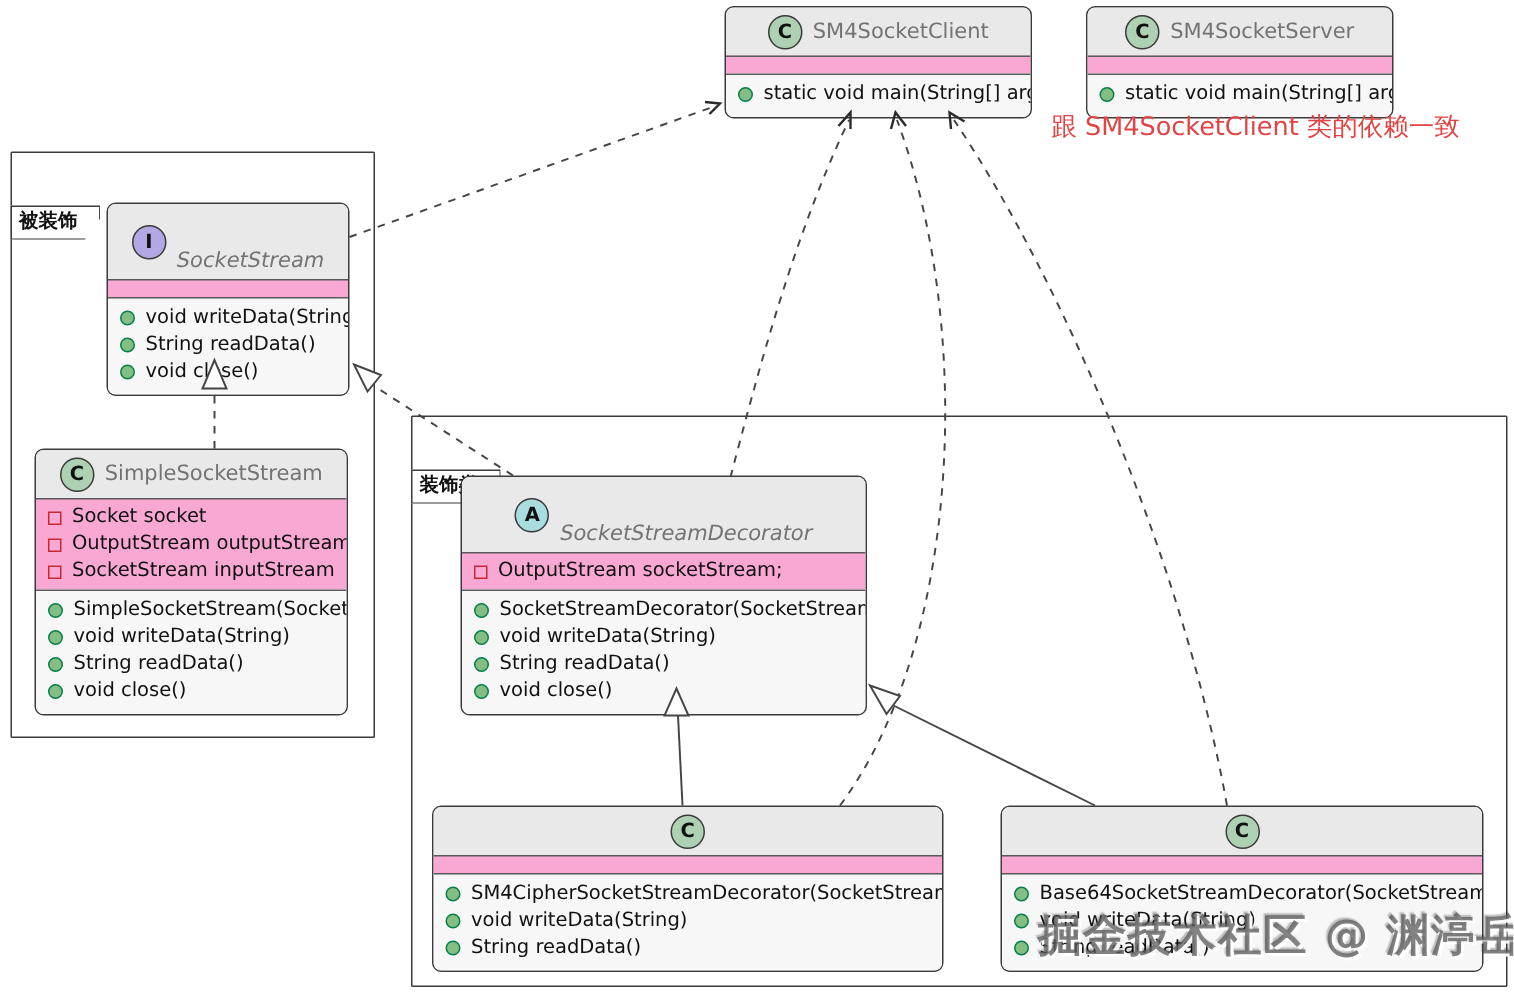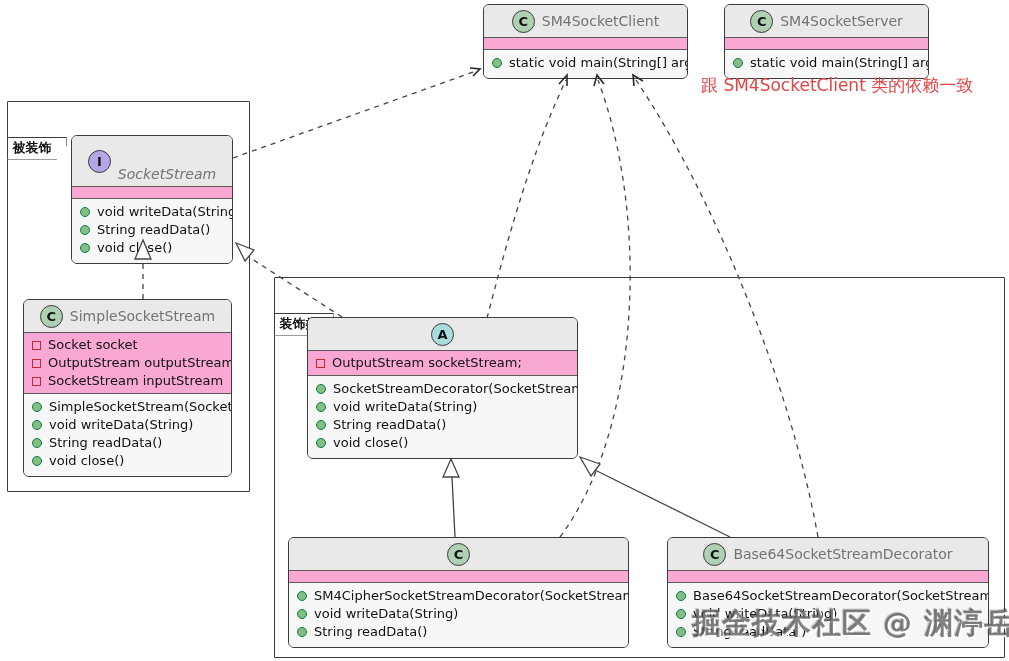--- a/index.html
+++ b/index.html
@@ -160,20 +160,21 @@
         </div>
         <div class="member">
           <span class="vis vis-public"></span>
           <span>void close()</span>
         </div>
       </div>
     </div>
   <div class="uml-class" id="cls-socket-stream-decorator">
       <div class="uml-header">
         <span class="uml-badge" style="background: rgb(169, 220, 223);">A</span>
+        <span class="uml-name italic">SocketStreamDecorator</span>
       </div>
       <div class="uml-fields">
         <div class="member">
           <span class="vis vis-private"></span>
           <span>OutputStream socketStream;</span>
         </div>
       </div>
       <div class="uml-methods">
         <div class="member">
           <span class="vis vis-public"></span>
@@ -209,21 +210,20 @@
         </div>
         <div class="member">
           <span class="vis vis-public"></span>
           <span>String readData()</span>
         </div>
       </div>
     </div>
   <div class="uml-class" id="cls-base64-socket-stream-decorator">
       <div class="uml-header">
         <span class="uml-badge" style="background: rgb(173, 209, 178);">C</span>
-        <span class="uml-name">Base64SocketStreamDecorator</span>
       </div>
       <div class="uml-fields"></div>
       <div class="uml-methods">
         <div class="member">
           <span class="vis vis-public"></span>
           <span>Base64SocketStreamDecorator(SocketStream)</span>
         </div>
         <div class="member">
           <span class="vis vis-public"></span>
           <span>void writeData(String)</span>

